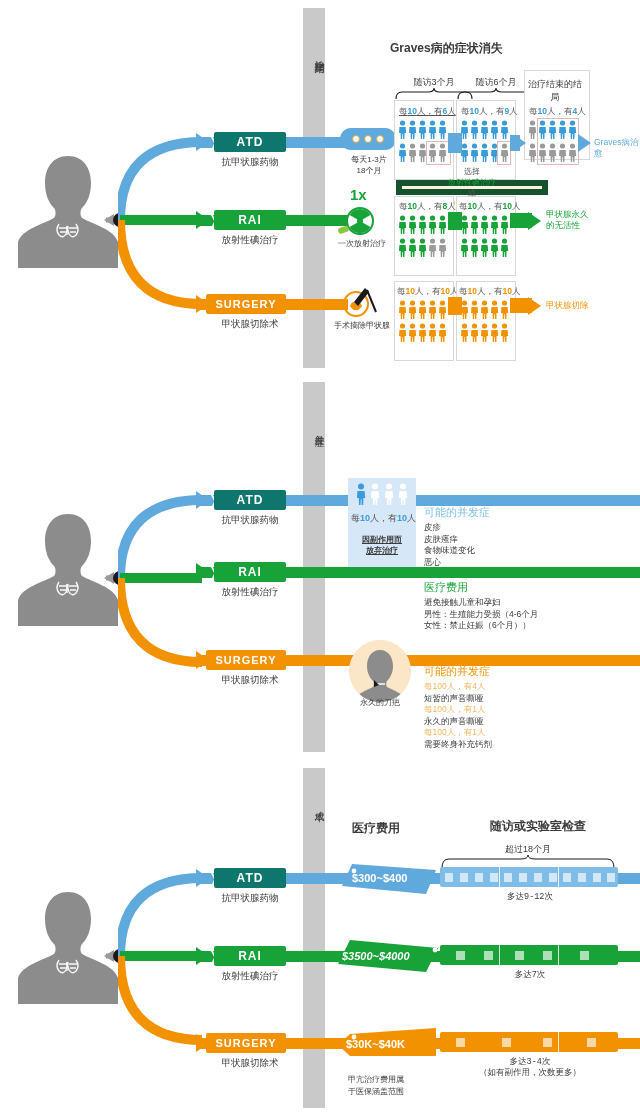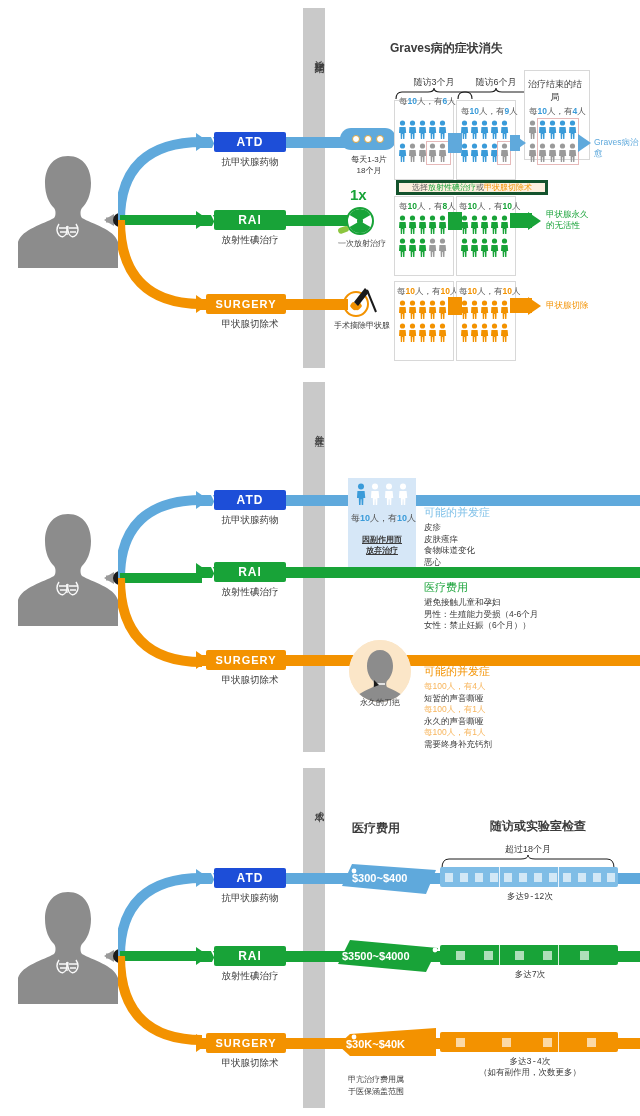--- a/index.html
+++ b/index.html
@@ -44,21 +44,21 @@
 
   
   .branch { position: absolute; }
 
   
   .plate {
     position: absolute; height: 20px; border-radius: 2px;
     display: flex; align-items: center; justify-content: center;
     color: #ffffff; font-size: 12px; font-weight: bold; letter-spacing: 1px;
   }
-  .plate.blue   { background: #1d4ed8; }
+  .plate.blue   { background: #0f766e; }
   .plate.green  { background: #18a338; }
   .plate.orange { background: #f39200; }
   .plate-sub {
     position: absolute; font-size: 9.5px; color: #3b3b3b; text-align: center;
     width: 120px;
   }
 
   
   .arrowhead { position: absolute; width: 0; height: 0; }
   .ah-blue   { border-top: 9px solid transparent; border-bottom: 9px solid transparent; border-left: 13px solid #5fa9dc; }
@@ -82,23 +82,23 @@
   .num-blue   { color: #3a9bd9; font-weight: bold; }
   .num-green  { color: #18a338; font-weight: bold; }
   .num-orange { color: #f39200; font-weight: bold; }
 
   .prow { position: absolute; display: flex; gap: 1px; }
   .pfig { width: 9px; height: 19px; }
   .hibox { position: absolute; border: 1px solid #e6b9b9; }
 
   
   .choice {
-    position: absolute; background: #fdf0df; border: 3px solid #14532d;
+    position: absolute; background: #fdf0df; border: 6px solid #14532d;
     font-size: 8px; color: #555; display: flex; align-items: center;
-    justify-content: center; white-space: nowrap;
+    justify-content: center; white-space: nowrap; flex-direction: column;
   }
 
   
   .endlbl { position: absolute; font-size: 8.5px; line-height: 11px; }
   .endlbl.blue   { color: #5fa9dc; }
   .endlbl.green  { color: #18a338; }
   .endlbl.orange { color: #f39200; }
 
   
   .pill-blob {
@@ -231,21 +231,21 @@
 
   <div class="h-sub" style="left:458px;top:76px;width:76px;">随访6个月</div>
   <svg class="brace" style="left:456px;top:88px;" width="80" height="12">
     <path d="M2 11 q0 -7 6 -7 h26 q6 0 6 -4 q0 4 6 4 h26 q6 0 6 7" fill="none" stroke="#1a1a1a" stroke-width="1.1"></path>
   </svg>
 
   <div class="ppanel" style="left:524px;top:70px;width:66px;height:90px;"></div>
   <div class="h-sub" style="left:524px;top:78px;width:62px;">治疗结束的结局</div>
 
   <div class="ppanel" style="left:394px;top:100px;width:60px;height:80px;"></div>
-  <div class="ppanel-label" style="left:399px;top:96px;">每<span class="num-blue">10</span>人，有<span class="num-blue">6</span>人</div>
+  <div class="ppanel-label" style="left:399px;top:106px;text-decoration:underline;">每<span class="num-blue">10</span>人，有<span class="num-blue">6</span>人</div>
   <div class="prow" style="left:398px;top:120px;">
     <svg class="pfig" viewBox="0 0 9 19">
         <circle cx="4.5" cy="3" r="2.6" fill="#3a9bd9"></circle>
         <path d="M1.4 7 h6.2 l.6 6 h-1.6 l-.2 6 h-1.3 l-.2-5 h-.6 l-.2 5 h-1.3 l-.2-6 h-1.6 Z" fill="#3a9bd9"></path>
       </svg>
     <svg class="pfig" viewBox="0 0 9 19">
         <circle cx="4.5" cy="3" r="2.6" fill="#3a9bd9"></circle>
         <path d="M1.4 7 h6.2 l.6 6 h-1.6 l-.2 6 h-1.3 l-.2-5 h-.6 l-.2 5 h-1.3 l-.2-6 h-1.6 Z" fill="#3a9bd9"></path>
       </svg>
     <svg class="pfig" viewBox="0 0 9 19">
@@ -760,21 +760,21 @@
   <div class="chev" style="left:208px;top:950px;color:#ffffff;">❭</div>
   <div class="plate green" style="left:214px;top:946px;width:72px;">
     <span>RAI</span>
   </div>
   <div class="plate-sub" style="left:190px;top:970px;">放射性碘治疗</div>
 
   <svg class="tag" style="left:336px;top:938px;" width="104" height="36">
     <polygon points="14,2 102,10 90,34 2,26" fill="#18a338"></polygon>
     <circle cx="99" cy="12" r="2.4" fill="#ffffff"></circle>
   </svg>
-  <div class="tag-text" style="left:342px;top:950px;">$3500~$4000</div>
+  <div class="tag-text" style="left:342px;top:950px;font-style:italic;">$3500~$4000</div>
 
   <div class="track" style="left:440px;top:945px;width:178px;height:20px;background:#18a338;">
     <div class="vdiv" style="left:59px;top:0;height:20px;"></div>
     <div class="vdiv" style="left:118px;top:0;height:20px;"></div>
     <div class="seg" style="left:16px;top:6px;width:9px;height:9px;"></div>
     <div class="seg" style="left:44px;top:6px;width:9px;height:9px;"></div>
     <div class="seg" style="left:75px;top:6px;width:9px;height:9px;"></div>
     <div class="seg" style="left:103px;top:6px;width:9px;height:9px;"></div>
     <div class="seg" style="left:140px;top:6px;width:9px;height:9px;"></div>
   </div>

